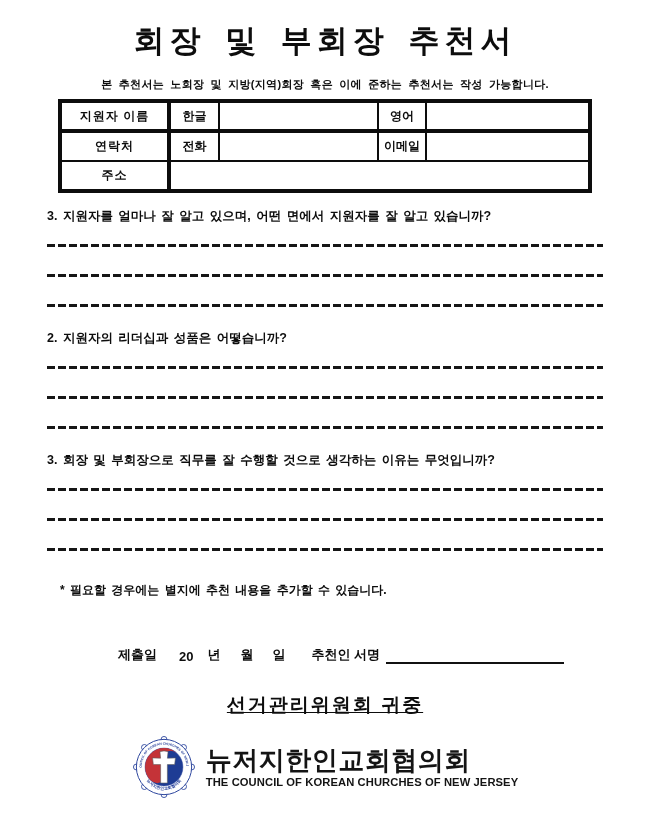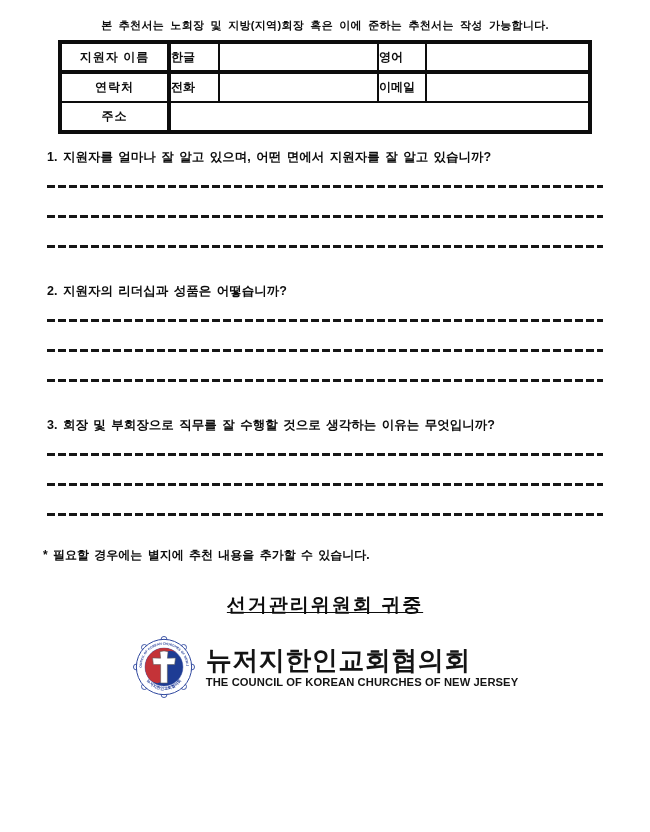--- a/index.html
+++ b/index.html
@@ -46,40 +46,40 @@
     font-weight: bold;
     padding: 0 6px;
     overflow: hidden;
   }
   table.info-table td.c-label {
     text-align: center;
     letter-spacing: 1px;
     border-right-width: 4px;
     padding: 0;
   }
-  table.info-table td.c-sub { padding: 0; }
+  table.info-table td.c-sub { text-align: center; padding: 0; }
   table.info-table tr.r-first td { border-bottom-width: 4px; }
   .qa { padding: 0 47px; }
   .question {
     margin-top: 16px;
     font-size: 12.5px;
     font-weight: bold;
     word-spacing: 2px;
     line-height: 15px;
   }
-  .question.q-mid { margin-top: 36px; }
+  .question.q-mid { margin-top: 24px; }
   .answer-line {
     margin-top: 27px;
     height: 3px;
     background-image: repeating-linear-gradient(to right, #161616 0 8px, transparent 8px 11px);
   }
   .answer-line.first { margin-top: 20px; }
   .note {
     margin-top: 31px;
-    padding-left: 43px;
+    padding-left: 60px;
     font-size: 12px;
     font-weight: bold;
     word-spacing: 2px;
   }
   .submit-row {
     margin-top: 47px;
     padding-left: 118px;
     font-size: 13px;
     font-weight: bold;
     display: flex;
@@ -127,20 +127,21 @@
     font-weight: bold;
     letter-spacing: 0.1px;
     color: #141414;
   }
 </style>
 </head>
 <body>
 
 <div class="page">
 
+  <div class="title">회장 및 부회장 추천서</div>
   <div class="subtitle">본 추천서는 노회장 및 지방(지역)회장 혹은 이에 준하는 추천서는 작성 가능합니다.</div>
 
   <table class="info-table">
     <colgroup>
       <col style="width:109px">
         <col style="width:50px">
         <col style="width:159px">
         <col style="width:48px">
         <col style="width:164px">
     </colgroup>
@@ -162,21 +163,21 @@
       <tr>
         <td class="c-label">주소</td>
         <td colspan="4"></td>
       </tr>
     </tbody>
   </table>
 
   <div class="qa">
 
     <div>
-      <div class="question">1. 지원자를 얼마나 잘 알고 있으며, 어떤 면에서 지원자를 잘 알고 있습니까?</div>
+      <div class="question">3. 지원자를 얼마나 잘 알고 있으며, 어떤 면에서 지원자를 잘 알고 있습니까?</div>
       <div class="answer-line first"></div>
       <div class="answer-line"></div>
       <div class="answer-line"></div>
     </div>
 
     <div>
       <div class="question q-mid">2. 지원자의 리더십과 성품은 어떻습니까?</div>
       <div class="answer-line first"></div>
       <div class="answer-line"></div>
       <div class="answer-line"></div>
@@ -186,20 +187,29 @@
       <div class="question q-mid">3. 회장 및 부회장으로 직무를 잘 수행할 것으로 생각하는 이유는 무엇입니까?</div>
       <div class="answer-line first"></div>
       <div class="answer-line"></div>
       <div class="answer-line"></div>
     </div>
 
   </div>
 
   <div class="note">* 필요할 경우에는 별지에 추천 내용을 추가할 수 있습니다.</div>
 
+  <div class="submit-row">
+    <span class="g22">제출일</span>
+    <span class="g14">20</span>
+    <span class="g20">년</span>
+    <span class="g19">월</span>
+    <span class="g26">일</span>
+    <span class="g6">추천인 서명</span>
+    <span class="sig-line"></span>
+  </div>
 
   <div class="recipient">선거관리위원회 귀중</div>
 
   <div class="logo-row">
     <svg width="64" height="74" viewBox="0 0 66 74" aria-hidden="true">
       <defs>
         <path id="arcTop" d="M 10,37 A 23,23 0 0 1 56,37"></path>
         <path id="arcBottom" d="M 11.5,39 A 21.5,21.5 0 0 0 54.5,39"></path>
       </defs>
 

